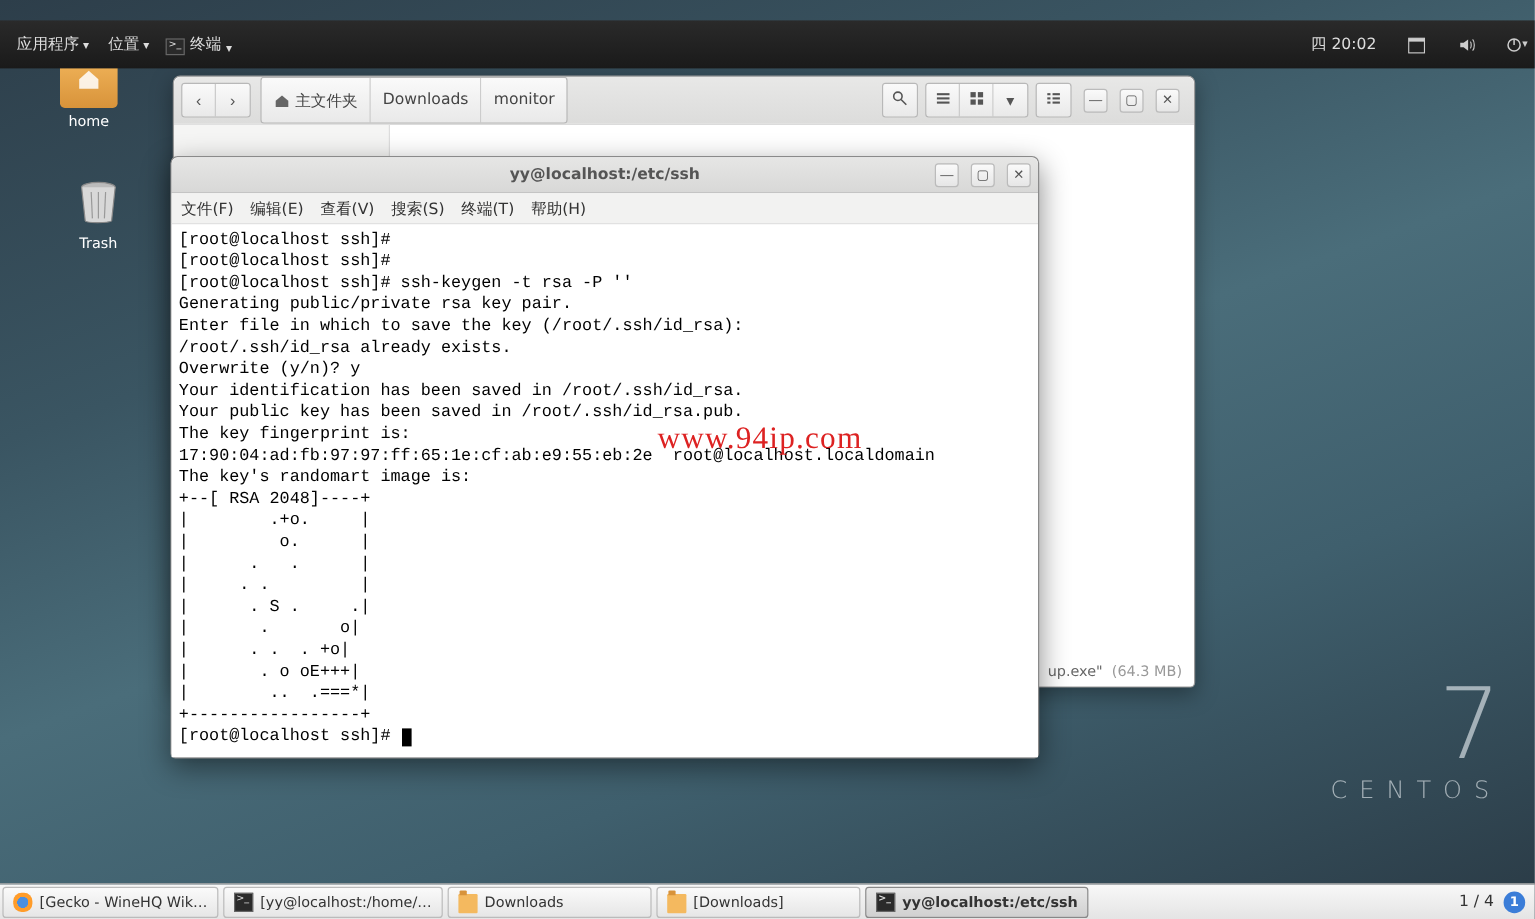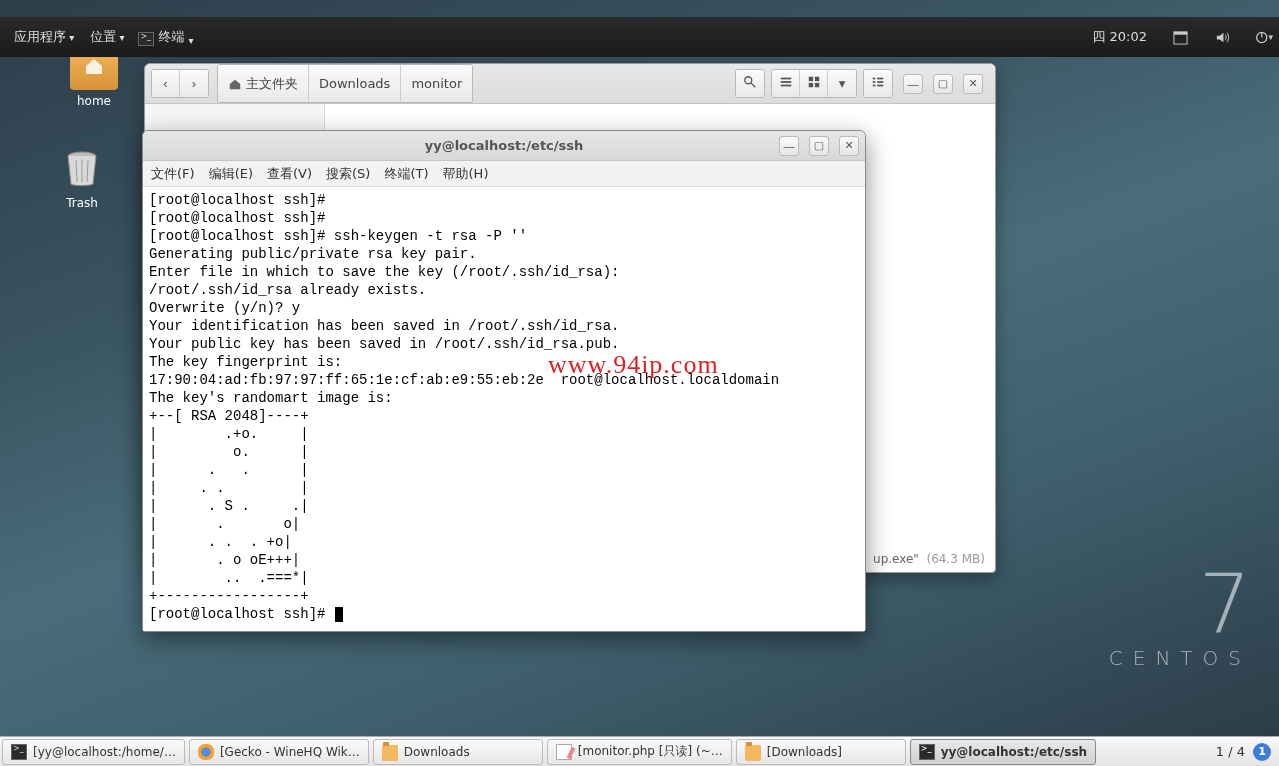--- a/index.html
+++ b/index.html
@@ -101,21 +101,21 @@
     <span class="ic">
       <svg width="15" height="15" viewBox="0 0 16 16">
           <circle cx="8" cy="8" r="6" fill="none" stroke="#ccc" stroke-width="1.5"></circle>
           <line x1="8" y1="2" x2="8" y2="8" stroke="#ccc" stroke-width="1.5"></line>
         </svg>
       <span style="font-size:9px;color:#ccc">▾</span>
     </span>
   </div>
 </div>
 
-<div class="dicon" style="left:56px;top:42px">
+<div class="dicon" style="left:36px;top:42px">
   <div class="gly home-ic">
     <svg width="24" height="24" viewBox="0 0 24 24">
         <path d="M4 12L12 5l8 7v8H4z" fill="#fff" opacity=".85"></path>
       </svg>
   </div>
   <div>home</div>
 </div>
 <div class="dicon" style="left:44px;top:144px">
   <div class="gly">
     <svg class="trash-ic" viewBox="0 0 48 48">
@@ -234,34 +234,30 @@
 |       . o oE+++|
 |        ..  .===*|
 +-----------------+
 [root@localhost ssh]# </span><span class="cursor"></span></div>
 </div>
 
 <div class="wm">www.94ip.com</div>
 
 <div class="bot-panel">
   <div class="task">
+      <span class="ico tinyff"></span>
+      <span>[Gecko - WineHQ Wik…</span>
+    </div>
+  <div class="task">
       <span class="ico tinyterm"></span>
       <span>[yy@localhost:/home/…</span>
     </div>
   <div class="task">
-      <span class="ico tinyff"></span>
-      <span>[Gecko - WineHQ Wik…</span>
-    </div>
-  <div class="task">
       <span class="ico tinyfolder"></span>
       <span>Downloads</span>
-    </div>
-  <div class="task">
-      <span class="ico tinyedit"></span>
-      <span>[monitor.php [只读] (~…</span>
     </div>
   <div class="task">
       <span class="ico tinyfolder"></span>
       <span>[Downloads]</span>
     </div>
   <div class="task active">
       <span class="ico tinyterm"></span>
       <span>yy@localhost:/etc/ssh</span>
     </div>
   <div class="ws-switch">

